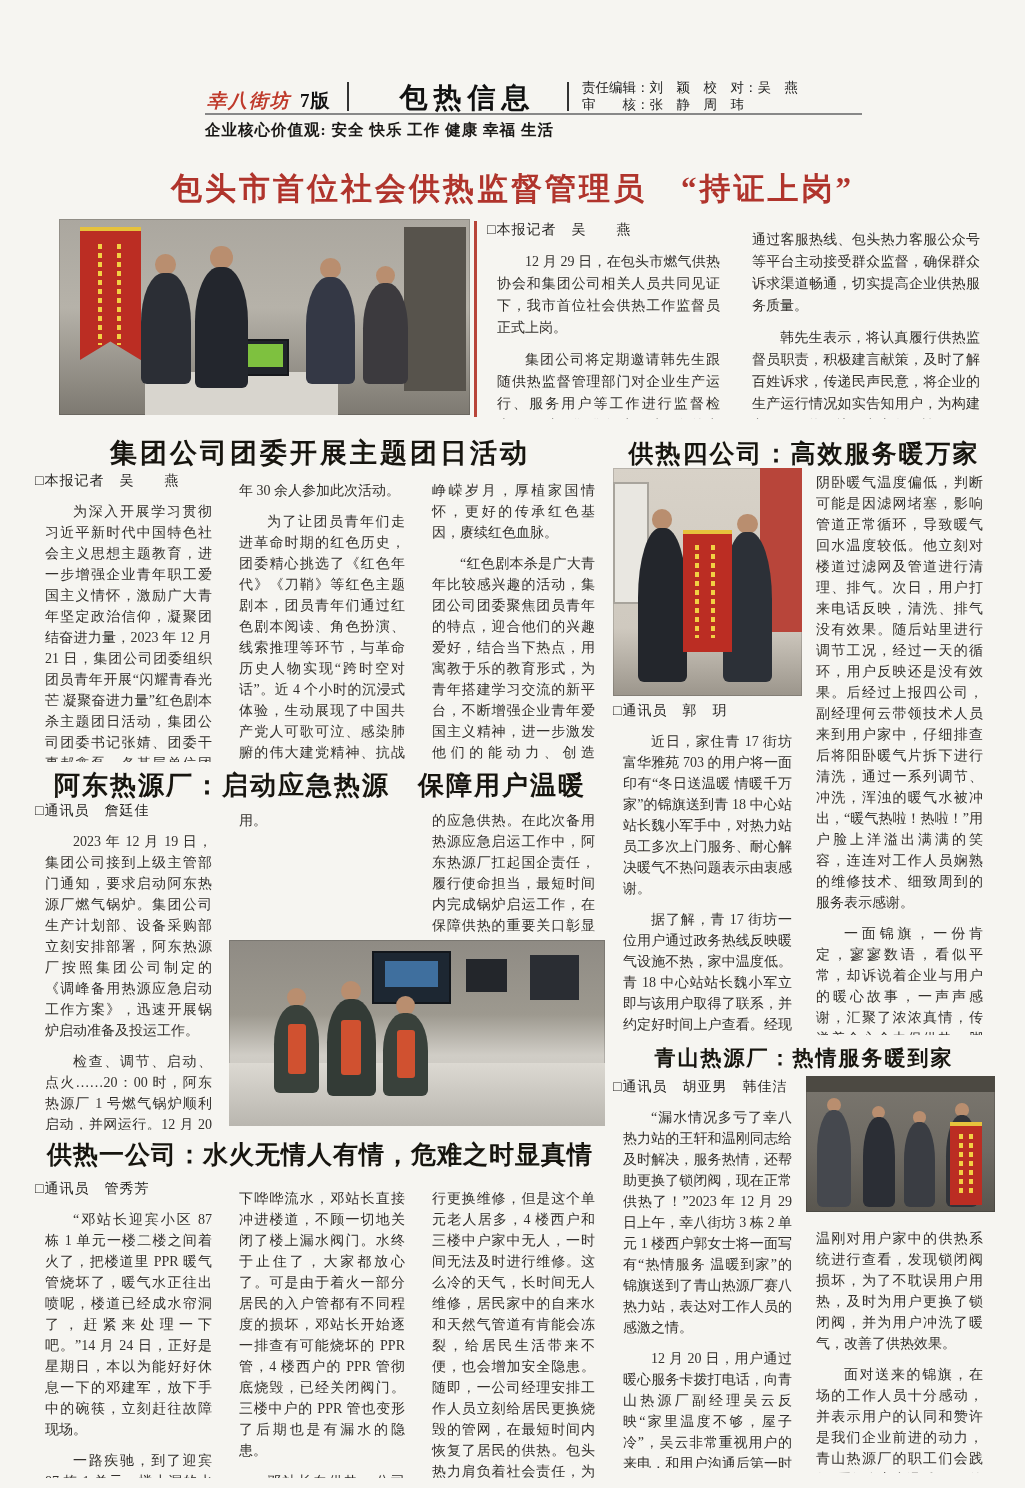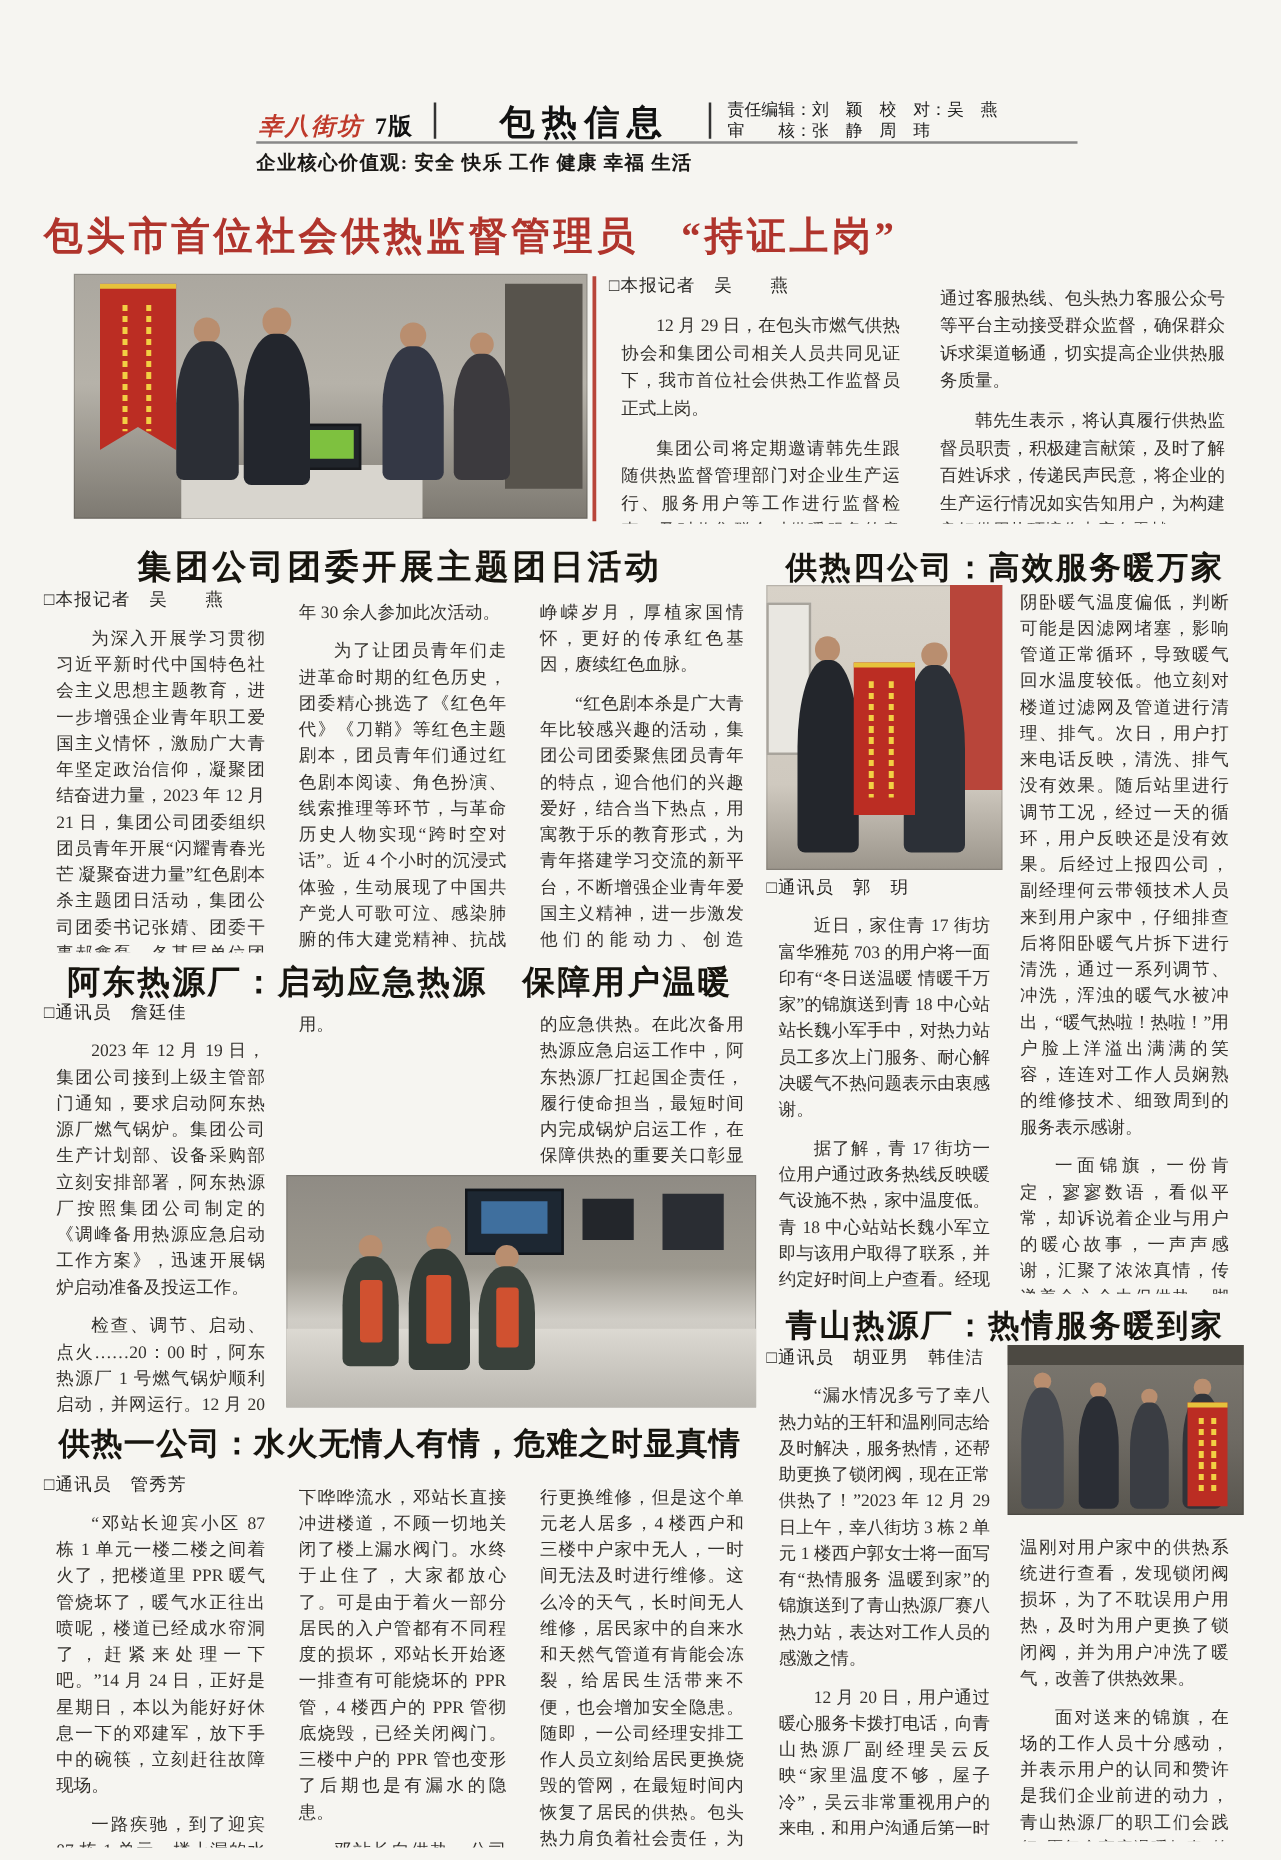--- a/index.html
+++ b/index.html
@@ -8,21 +8,21 @@
   .abs{position:absolute;}
   
   .brand{color:#bf3a2b;font-weight:bold;font-style:italic;font-size:19px;letter-spacing:2px;}
   .pageno{font-weight:bold;font-size:19px;letter-spacing:1px;color:#111;}
   .paper-title{font-weight:bold;font-size:28px;letter-spacing:6px;color:#111;}
   .vbar{width:2px;background:#333;}
   .editors{font-size:13.5px;line-height:17px;color:#222;white-space:pre;}
   .rule-h{background:#888;height:2px;}
   .core-values{font-weight:bold;font-size:15.5px;letter-spacing:1px;text-align:left;color:#1a1816;}
   
-  .hl-red{color:#b0342c;font-weight:bold;text-align:left;font-size:31px;letter-spacing:3px;white-space:nowrap;}
+  .hl-red{color:#b0342c;font-weight:bold;text-align:center;font-size:31px;letter-spacing:3px;white-space:nowrap;}
   .hl-black{color:#17150f;font-weight:bold;text-align:center;white-space:nowrap;}
   
   .col{font-size:14px;line-height:21px;text-align:justify;color:#33302c;}
   .lead-col{line-height:22px;}
   .para{margin:10px;text-indent:2em;}
   .para.cont{text-indent:0;}
   .byline{font-size:14px;letter-spacing:1px;margin:0 0 3px 0;color:#262422;}
   
   .photo{position:absolute;overflow:hidden;box-shadow:0 0 0 1px rgba(0,0,0,.15) inset;}
   .person{position:absolute;display:flex;flex-direction:column;align-items:center;}
@@ -163,21 +163,21 @@
         <div class="torso" style="background:#333b36;"></div>
         <div class="vest"></div>
       </div>
     <div class="person" style="left:41%;top:30%;width:12%;height:54%;">
         <div class="head"></div>
         <div class="torso" style="background:#39413b;"></div>
         <div class="vest"></div>
       </div>
   </div>
 
-  <div class="abs hl-black" style="left:613px;top:1044px;width:382px;font-size:25px;letter-spacing:2px;">青山热源厂：热情服务暖到家</div>
+  <div class="abs hl-black" style="left:613px;top:1044px;width:382px;font-size:21px;letter-spacing:2px;">青山热源厂：热情服务暖到家</div>
   <div class="abs col" style="left:613px;top:1076px;width:189px;height:392px;overflow:hidden;">
     <p class="byline">□通讯员　胡亚男　韩佳洁</p>
     <p class="para">“漏水情况多亏了幸八热力站的王轩和温刚同志给及时解决，服务热情，还帮助更换了锁闭阀，现在正常供热了！”2023 年 12 月 29 日上午，幸八街坊 3 栋 2 单元 1 楼西户郭女士将一面写有“热情服务 温暖到家”的锦旗送到了青山热源厂赛八热力站，表达对工作人员的感激之情。</p>
     <p class="para">12 月 20 日，用户通过暖心服务卡拨打电话，向青山热源厂副经理吴云反映“家里温度不够，屋子冷”，吴云非常重视用户的来电，和用户沟通后第一时间联系赛八中心站。正值尖寒期，赛八中心站的工作人员顾不上休息，立即前往用户家中。王轩和</p>
   </div>
 
   <div class="photo" style="left:806px;top:1076px;width:189px;height:136px;background:linear-gradient(180deg,#7b776f 0%,#6e6a63 55%,#59564f 100%);">
     <div class="abs" style="left:0;top:0;width:100%;height:12%;background:#4c4942;"></div>
     <div class="person" style="left:6%;top:16%;width:18%;height:80%;">
         <div class="head"></div>

